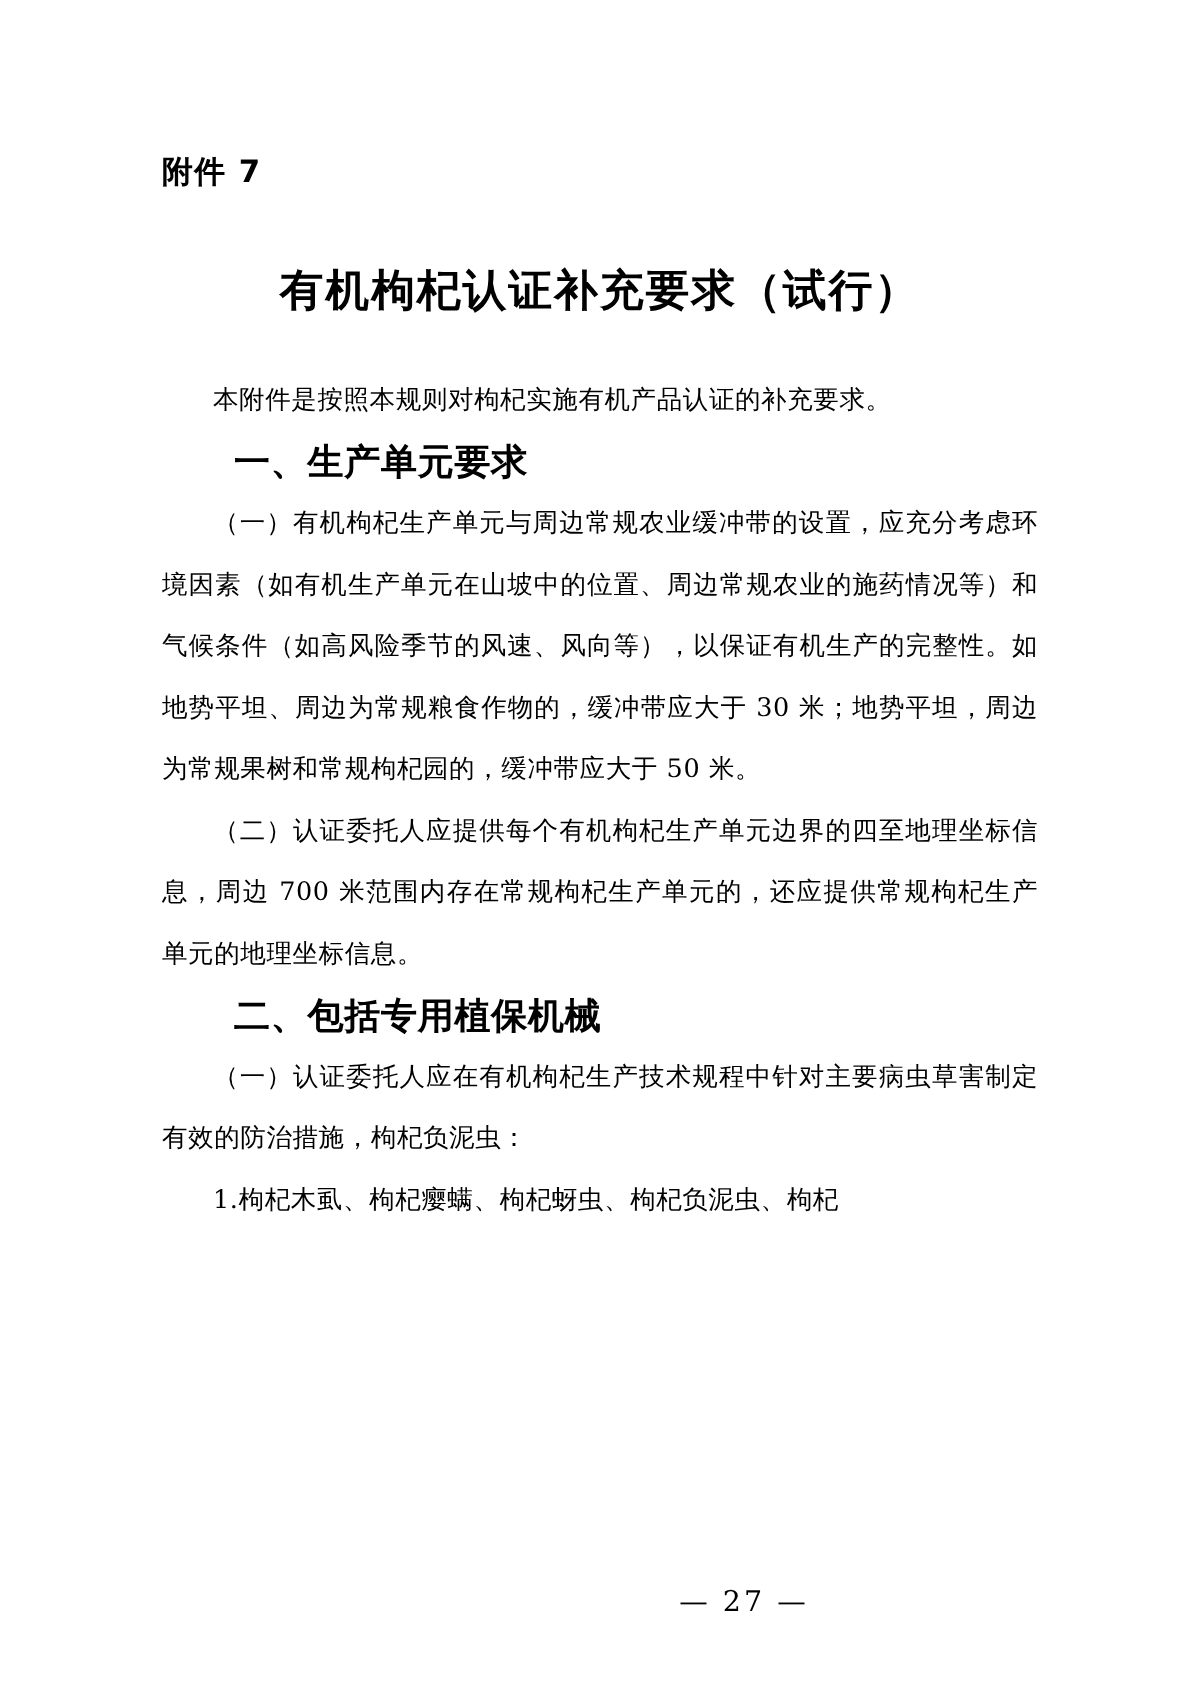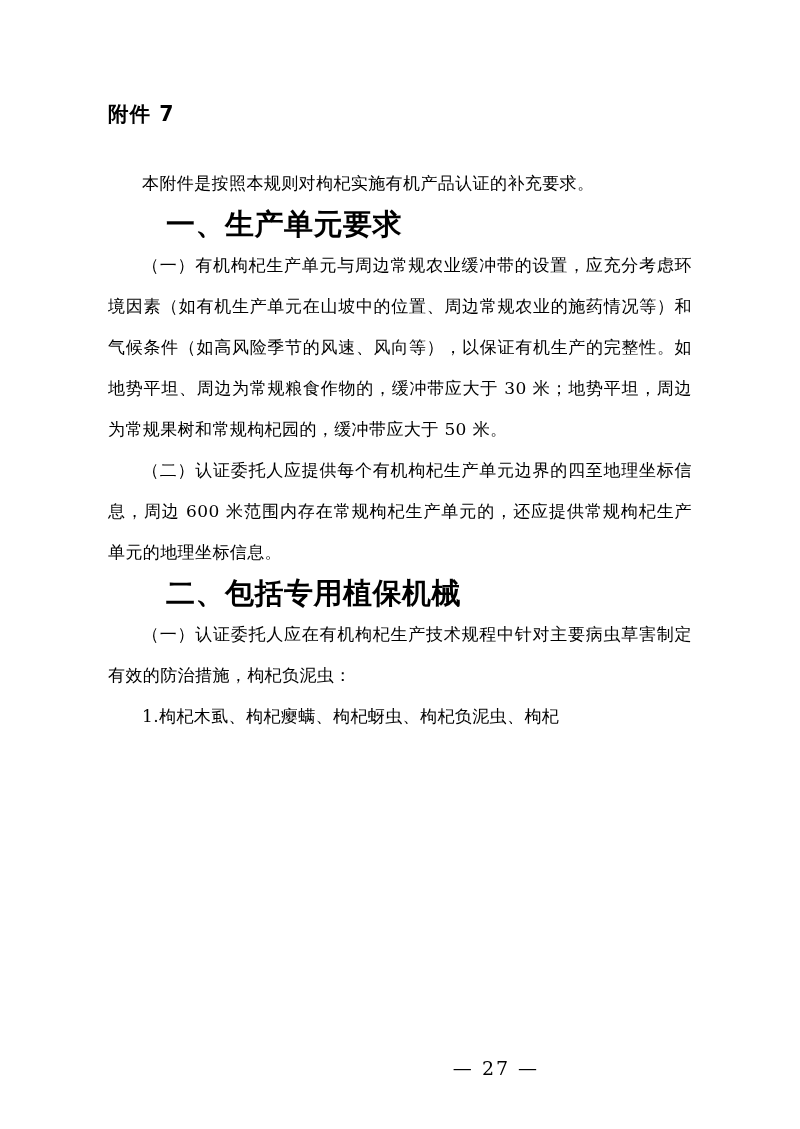--- a/index.html
+++ b/index.html
@@ -50,21 +50,21 @@
     letter-spacing: 0.4px;
   }
   p.first-para {
     margin-top: 34px;
   }
   .indent2 {
     text-indent: 2em;
   }
   h2.section-heading {
     font-family: "DejaVu Sans", "Liberation Sans", sans-serif;
-    font-size: 29px;
+    font-size: 24px;
     font-weight: 700;
     line-height: 41px;
     margin: 0;
     text-indent: 2em;
     letter-spacing: 0.5px;
   }
   .page-number {
     position: absolute;
     left: 12px;
     right: 0;
@@ -76,28 +76,29 @@
     padding-left: 180px;
   }
 </style>
 </head>
 <body>
 
 <div class="page">
 
   <div class="attachment-label">附件 7</div>
 
+  <h1 class="doc-title">有机枸杞认证补充要求（试行）</h1>
 
   <p class="body-text first-para indent2">本附件是按照本规则对枸杞实施有机产品认证的补充要求。</p>
 
   <h2 class="section-heading">一、生产单元要求</h2>
 
   <p class="body-text indent2">（一）有机枸杞生产单元与周边常规农业缓冲带的设置，应充分考虑环境因素（如有机生产单元在山坡中的位置、周边常规农业的施药情况等）和气候条件（如高风险季节的风速、风向等），以保证有机生产的完整性。如地势平坦、周边为常规粮食作物的，缓冲带应大于 30 米；地势平坦，周边为常规果树和常规枸杞园的，缓冲带应大于 50 米。</p>
 
-  <p class="body-text indent2">（二）认证委托人应提供每个有机枸杞生产单元边界的四至地理坐标信息，周边 600 米范围内存在常规枸杞生产单元的，还应提供常规枸杞生产单元的地理坐标信息。</p>
+  <p class="body-text indent2">（二）认证委托人应提供每个有机枸杞生产单元边界的四至地理坐标信息，周边 700 米范围内存在常规枸杞生产单元的，还应提供常规枸杞生产单元的地理坐标信息。</p>
 
 
   <h2 class="section-heading">二、包括专用植保机械</h2>
 
   <p class="body-text indent2">（一）认证委托人应在有机枸杞生产技术规程中针对主要病虫草害制定有效的防治措施，枸杞负泥虫：</p>
 
   <p class="body-text indent2">1.枸杞木虱、枸杞瘿螨、枸杞蚜虫、枸杞负泥虫、枸杞</p>
 
   <div class="page-number">— 27 —</div>
 

